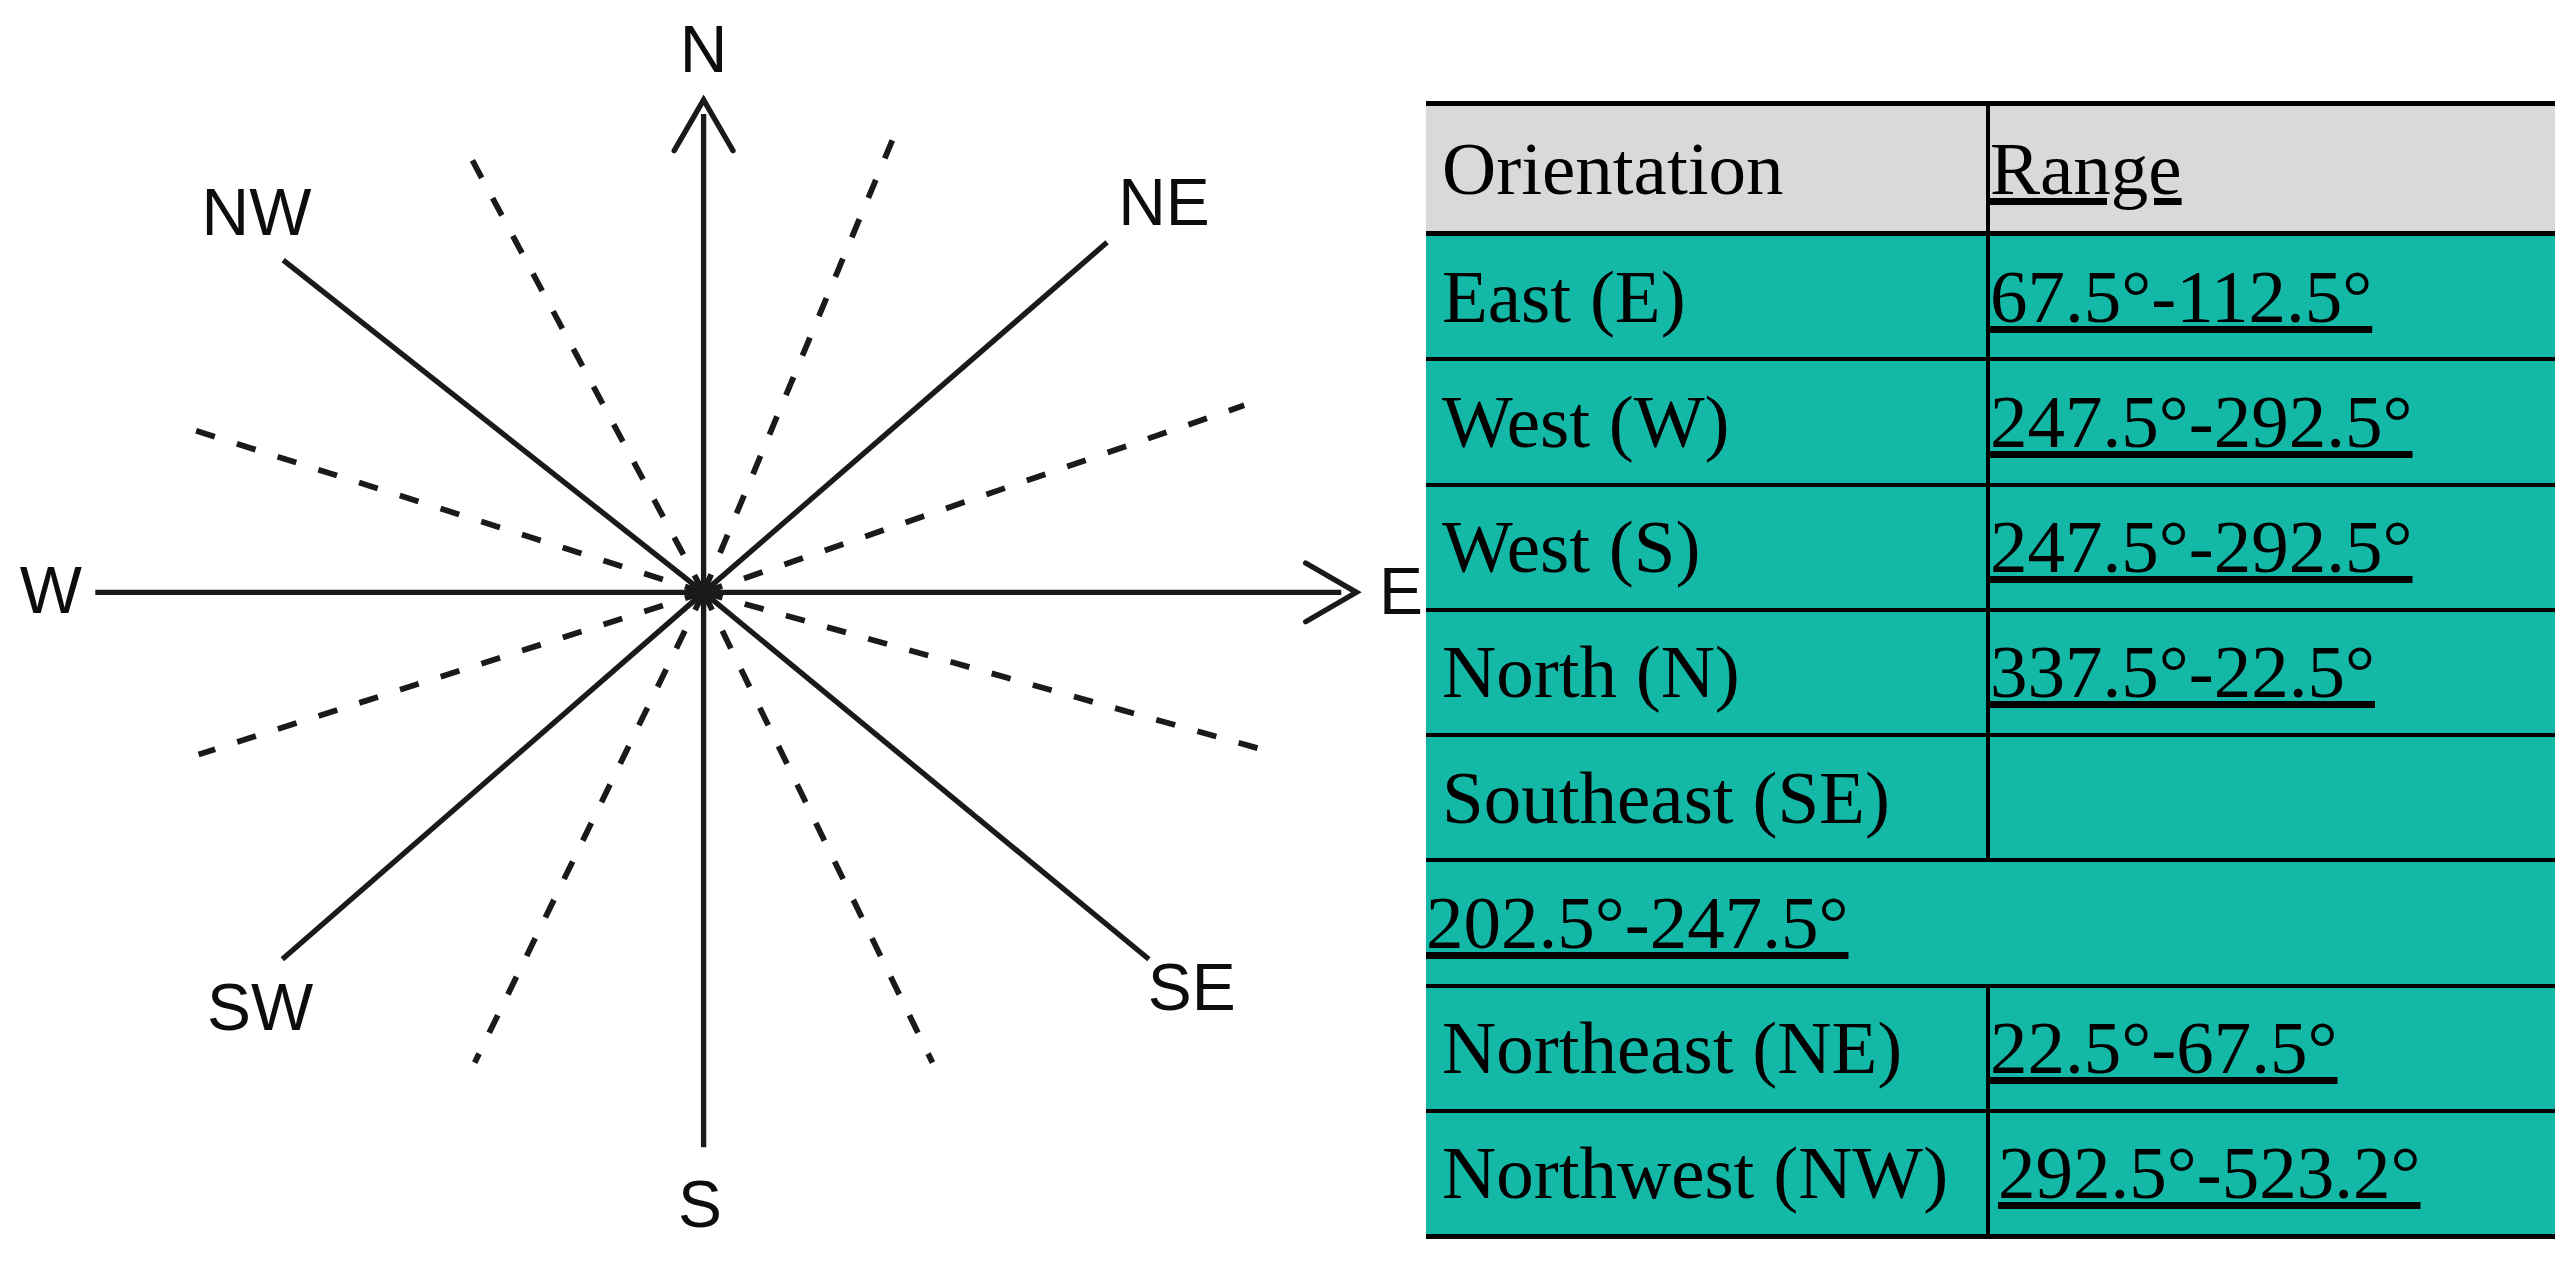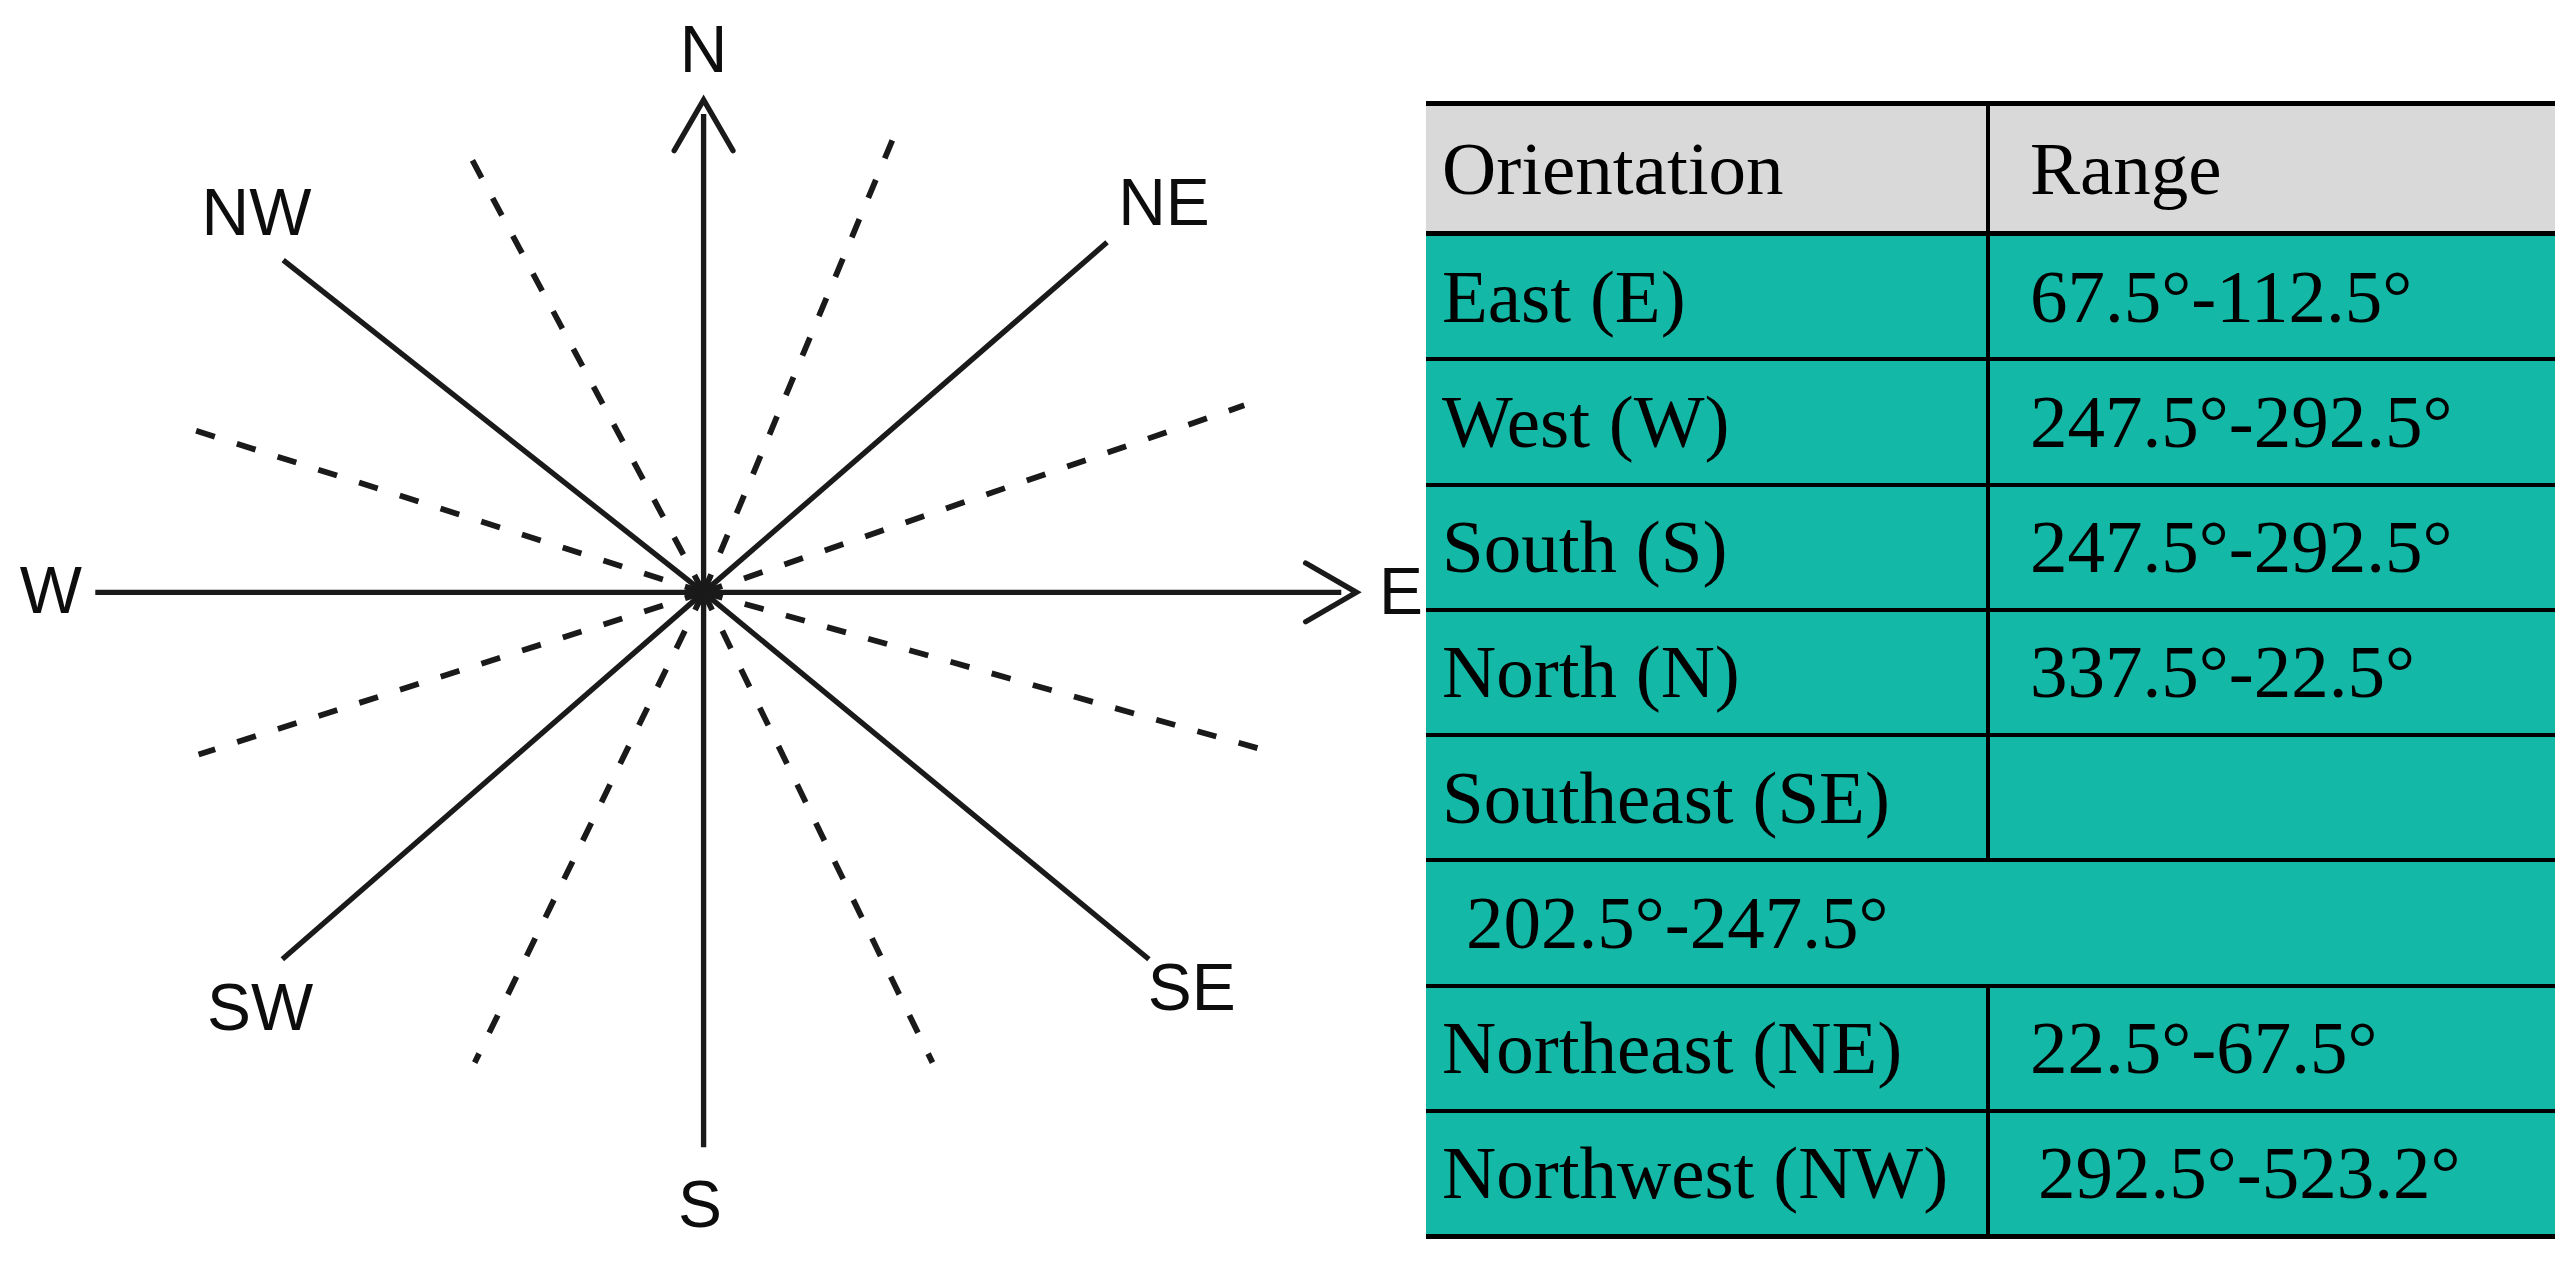--- a/index.html
+++ b/index.html
@@ -66,21 +66,21 @@
     overflow: hidden;
   }
   .cell.c1 {
     width: 564px;
     flex: 0 0 564px;
     border-right: 4.5px solid #000000;
     padding-left: 16px;
   }
   .cell.c2 {
     flex: 1 1 auto;
-    padding-left: 40px;
+    text-decoration: underline;
   }
   .t-row.header .cell { background: var(--hdr-bg, #d9d9d9); }
 </style>
 </head>
 <body>
 
 <div id="stage">
 
   <svg id="compass" viewBox="0 0 1600 1419" xmlns="http://www.w3.org/2000/svg">
     <g stroke="#1a1a1a" stroke-width="6" fill="none">
@@ -129,21 +129,21 @@
 
     <div class="t-row">
       <div class="cell c1">East (E)</div>
       <div class="cell c2">67.5°-112.5°</div>
     </div>
     <div class="t-row">
       <div class="cell c1">West (W)</div>
       <div class="cell c2">247.5°-292.5°</div>
     </div>
     <div class="t-row">
-      <div class="cell c1">South (S)</div>
+      <div class="cell c1">West (S)</div>
       <div class="cell c2">247.5°-292.5°</div>
     </div>
     <div class="t-row">
       <div class="cell c1">North (N)</div>
       <div class="cell c2">337.5°-22.5°</div>
     </div>
     <div class="t-row">
       <div class="cell c1">Southeast (SE)</div>
     </div>
     <div class="t-row">

